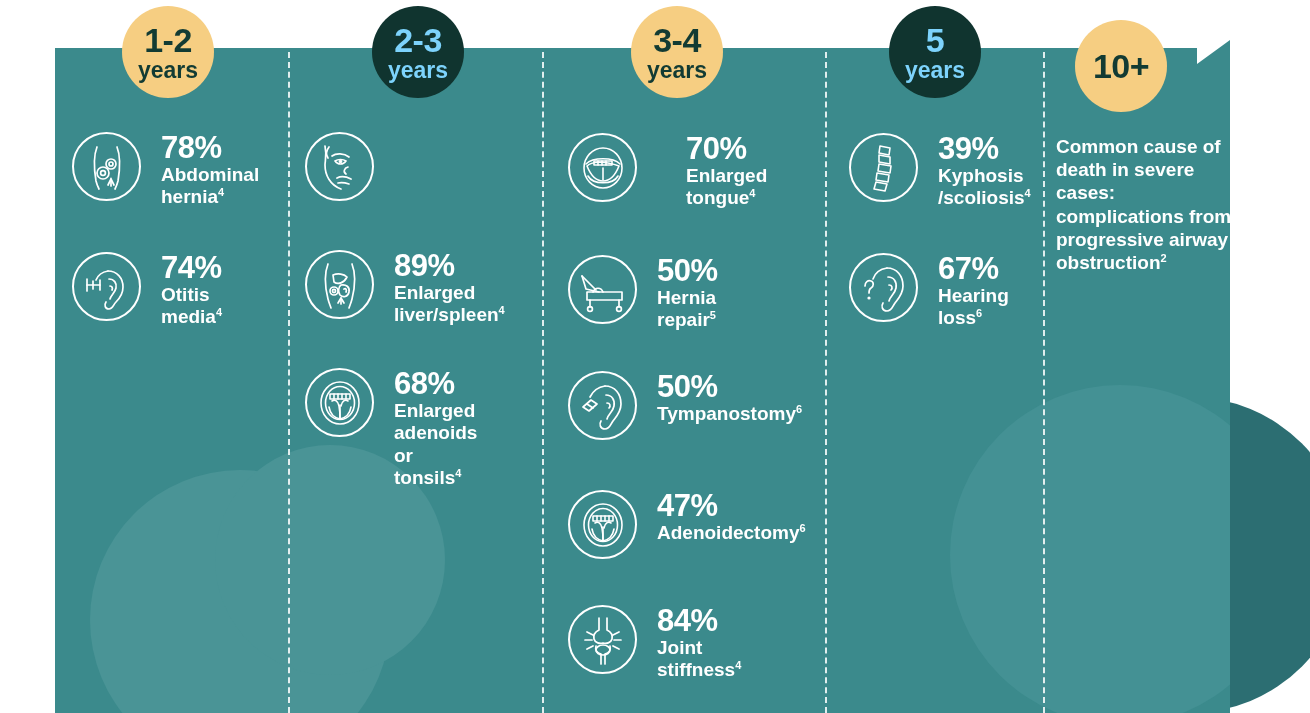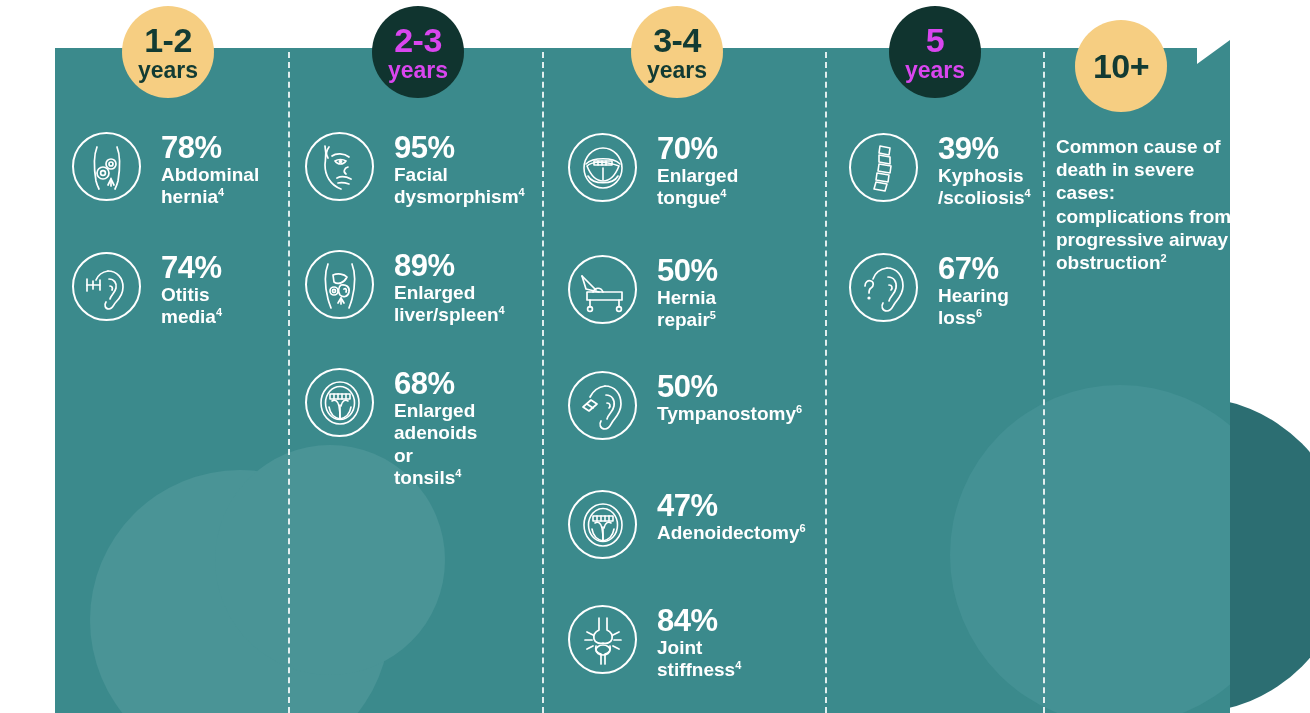--- a/index.html
+++ b/index.html
@@ -30,21 +30,21 @@
     align-items: center; justify-content: center;
     line-height: 1.0;
     text-align: center;
     z-index: 30;
   }
   .bubble .big   { font-size: 34px; font-weight: 700; letter-spacing: -0.5px; }
   .bubble .small { font-size: 23px; font-weight: 700; margin-top: 2px; }
   .bubble.amber  { background:#F6CE82; }
   .bubble.amber .big, .bubble.amber .small { color:#123B33; }
   .bubble.dark   { background:#10342F; }
-  .bubble.dark .big, .bubble.dark .small { color:#d946ef; }
+  .bubble.dark .big, .bubble.dark .small { color:#7dd3fc; }
   .bubble.single .big { font-size: 34px; }
 
   
   .column { position:absolute; z-index: 20; }
 
   .stat { position:absolute; display:flex; align-items:flex-start; }
   .stat-icon {
     width: 69px; height: 69px; flex: 0 0 69px;
     border: 2.5px solid #ffffff; border-radius: 50%;
     display:flex; align-items:center; justify-content:center;
@@ -167,24 +167,20 @@
           <path d="M17 11 C19 20, 17 26, 17 30 C17 40, 22 50, 33 54"></path>
           <path d="M24 21 C28 18, 36 18, 41 22"></path>
           <path d="M27 26 C30 24, 35 24, 38 26 C35 30, 30 30, 27 26 Z"></path>
           <circle cx="32.5" cy="26.5" r="1.8" fill="#fff" stroke="none"></circle>
           <path d="M40 32 C36 33, 35 37, 38 39"></path>
           <path d="M29 43 C33 41, 39 42, 43 44"></path>
           <path d="M30 48 C34 47, 38 48, 41 49"></path>
           <path d="M21 12 C18 16, 18 20, 20 23"></path>
         </svg>
       </span>
-      <span class="stat-text">
-        <span class="pct">95%</span><br>
-        <span class="label"><span>Facial dysmorphism</span><sup>4</sup></span>
-      </span>
     </div>
 
     <div class="stat" style="left:305px; top:250px;">
       <span class="stat-icon">
         <svg width="64" height="64" viewBox="0 0 64 64" fill="none" stroke="#fff" stroke-width="1.7" stroke-linecap="round" stroke-linejoin="round">
           <path d="M20 11 C16 21, 17 34, 20 46 C21 50, 22 52, 23 55"></path>
           <path d="M44 11 C48 21, 47 34, 44 46 C43 50, 42 52, 41 55"></path>
           <path d="M25 22 C30 20, 36 21, 39 24 C36 30, 30 32, 26 29 Z"></path>
           <path d="M33 32 C38 31, 42 34, 41 39 C40 44, 35 45, 32 42 C30 39, 30 34, 33 32 Z"></path>
           <path d="M36 36 C38 35, 39 37, 38 39"></path>
@@ -215,21 +211,21 @@
       </span>
       <span class="stat-text">
         <span class="pct">68%</span><br>
         <span class="label"><span>Enlarged adenoids or tonsils</span><sup>4</sup></span>
       </span>
     </div>
   </div>
 
   <div class="column">
 
-    <div class="stat" style="left:568px; top:133px;">
+    <div class="stat" style="left:568px; top:133px;gap:29px;">
       <span class="stat-icon">
         <svg width="64" height="64" viewBox="0 0 64 64" fill="none" stroke="#fff" stroke-width="1.6" stroke-linecap="round" stroke-linejoin="round">
           <ellipse cx="32" cy="32" rx="19" ry="20"></ellipse>
           <path d="M15 28 C22 21, 42 21, 49 28"></path>
           <path d="M23 25 L41 25 L41 29 L23 29 Z"></path>
           <path d="M27 25 L27 29 M31 25 L31 29 M35 25 L35 29"></path>
           <path d="M16 30 C20 26, 32 24, 48 30 C44 40, 38 45, 32 45 C26 45, 20 40, 16 30 Z"></path>
           <path d="M32 32 L32 44"></path>
           <path d="M17 40 C22 49, 42 49, 47 40"></path>
         </svg>

